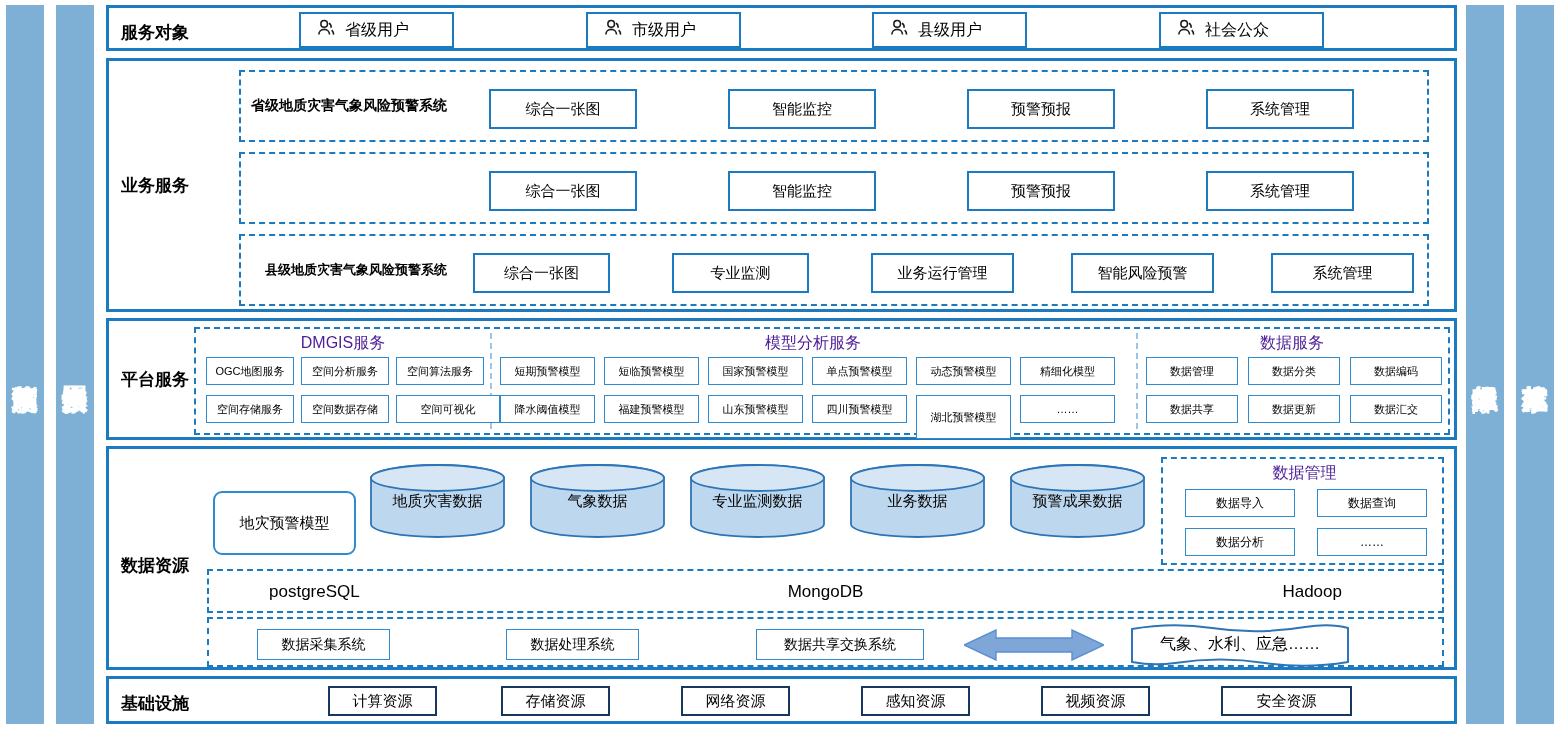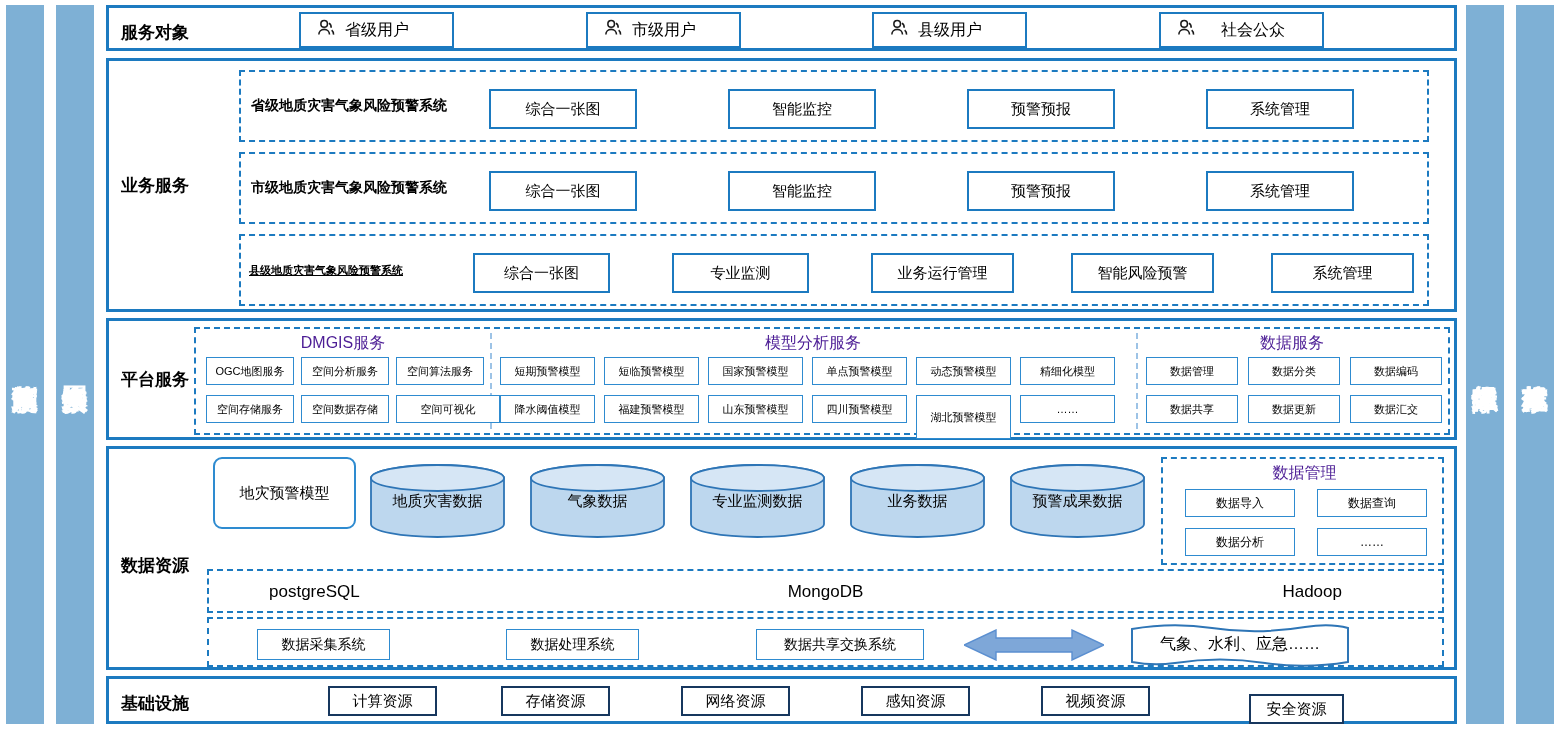--- a/index.html
+++ b/index.html
@@ -235,45 +235,44 @@
 
     <div class="user-chip" style="left:1050px; top:4px; width:165px; height:36px;">
       <span class="person-icon">
         <svg width="22" height="22" viewBox="0 0 24 24" fill="none" stroke="#1a1a1a" stroke-width="1.7">
           <circle cx="10" cy="7.5" r="3.6"></circle>
           <path d="M4.2 19.2c0-3.4 2.6-5.7 5.8-5.7s5.8 2.3 5.8 5.7"></path>
           <path d="M15.2 6.6c1.9 1.1 2.7 3.3 2.2 5.2"></path>
           <path d="M18.2 14.4c1.4 1.2 2.1 3 2 4.8"></path>
         </svg>
       </span>
-      <span style="margin-left:16px;">社会公众</span>
+      <span style="">社会公众</span>
     </div>
   </div>
 
   <div class="band" style="left:106px; top:58px; width:1351px; height:254px;">
     <div class="band-label" style="left:12px; top:113px;">业务服务</div>
 
     <div class="dashbox" style="left:130px; top:9px; width:1190px; height:72px;">
       <div class="sys-label" style="left:10px; top:0; bottom:0;">省级地质灾害气象风险预警系统</div>
       <div class="obox" style="left:248px; top:17px; width:148px; height:40px;">综合一张图</div>
       <div class="obox" style="left:487px; top:17px; width:148px; height:40px;">智能监控</div>
       <div class="obox" style="left:726px; top:17px; width:148px; height:40px;">预警预报</div>
       <div class="obox" style="left:965px; top:17px; width:148px; height:40px;">系统管理</div>
     </div>
 
     <div class="dashbox" style="left:130px; top:91px; width:1190px; height:72px;">
-      <div class="sys-label" style="left:10px; top:0; bottom:0;">市级地质灾害气象风险预警系统</div>
       <div class="obox" style="left:248px; top:17px; width:148px; height:40px;">综合一张图</div>
       <div class="obox" style="left:487px; top:17px; width:148px; height:40px;">智能监控</div>
       <div class="obox" style="left:726px; top:17px; width:148px; height:40px;">预警预报</div>
       <div class="obox" style="left:965px; top:17px; width:148px; height:40px;">系统管理</div>
     </div>
 
     <div class="dashbox" style="left:130px; top:173px; width:1190px; height:72px;">
-      <div class="sys-label" style="left:8px; top:0; bottom:0; font-size:11px;text-decoration:underline;">县级地质灾害气象风险预警系统</div>
+      <div class="sys-label" style="left:24px; top:0; bottom:0; font-size:13px;">县级地质灾害气象风险预警系统</div>
       <div class="obox" style="left:232px; top:17px; width:137px; height:40px;">综合一张图</div>
       <div class="obox" style="left:431px; top:17px; width:137px; height:40px;">专业监测</div>
       <div class="obox" style="left:630px; top:17px; width:143px; height:40px;">业务运行管理</div>
       <div class="obox" style="left:830px; top:17px; width:143px; height:40px;">智能风险预警</div>
       <div class="obox" style="left:1030px; top:17px; width:143px; height:40px;">系统管理</div>
     </div>
   </div>
 
   <div class="band" style="left:106px; top:318px; width:1351px; height:122px;">
     <div class="band-label" style="left:12px; top:47px;">平台服务</div>
@@ -311,21 +310,21 @@
       <div class="sbox" style="left:1154px; top:28px; width:92px; height:28px;">数据编码</div>
       <div class="sbox" style="left:950px; top:66px; width:92px; height:28px;">数据共享</div>
       <div class="sbox" style="left:1052px; top:66px; width:92px; height:28px;">数据更新</div>
       <div class="sbox" style="left:1154px; top:66px; width:92px; height:28px;">数据汇交</div>
     </div>
   </div>
 
   <div class="band" style="left:106px; top:446px; width:1351px; height:224px;">
     <div class="band-label" style="left:12px; top:105px;">数据资源</div>
 
-    <div class="rrect" style="left:104px; top:8px; width:143px; height:72px;">地灾预警模型</div>
+    <div class="rrect" style="left:104px; top:42px; width:143px; height:64px;">地灾预警模型</div>
 
     <div class="cyl" style="left:260px; top:14px; width:137px; height:76px;">
       <svg width="137" height="76" viewBox="0 0 137 76">
         <path d="M2 15 a66.5 13 0 0 1 133 0 v46 a66.5 13 0 0 1 -133 0 z" fill="#BDD7EE" stroke="#2E75B6" stroke-width="1.8"></path>
         <ellipse cx="68.5" cy="15" rx="66.5" ry="13" fill="#D6E6F5" stroke="#2E75B6" stroke-width="1.8"></ellipse>
       </svg>
       <div class="cyl-label">地质灾害数据</div>
     </div>
 
     <div class="cyl" style="left:420px; top:14px; width:137px; height:76px;">
@@ -394,16 +393,16 @@
     </div>
   </div>
 
   <div class="band" style="left:106px; top:676px; width:1351px; height:48px;">
     <div class="band-label" style="left:12px; top:13px;">基础设施</div>
     <div class="obox dark" style="left:219px; top:7px; width:109px; height:30px;">计算资源</div>
     <div class="obox dark" style="left:392px; top:7px; width:109px; height:30px;">存储资源</div>
     <div class="obox dark" style="left:572px; top:7px; width:109px; height:30px;">网络资源</div>
     <div class="obox dark" style="left:752px; top:7px; width:109px; height:30px;">感知资源</div>
     <div class="obox dark" style="left:932px; top:7px; width:109px; height:30px;">视频资源</div>
-    <div class="obox dark" style="left:1112px; top:15px; width:95px; height:30px;margin-left:28px;">安全资源</div>
+    <div class="obox dark" style="left:1112px; top:7px; width:131px; height:30px;">安全资源</div>
   </div>
 
 </div>
 
 </body></html>

